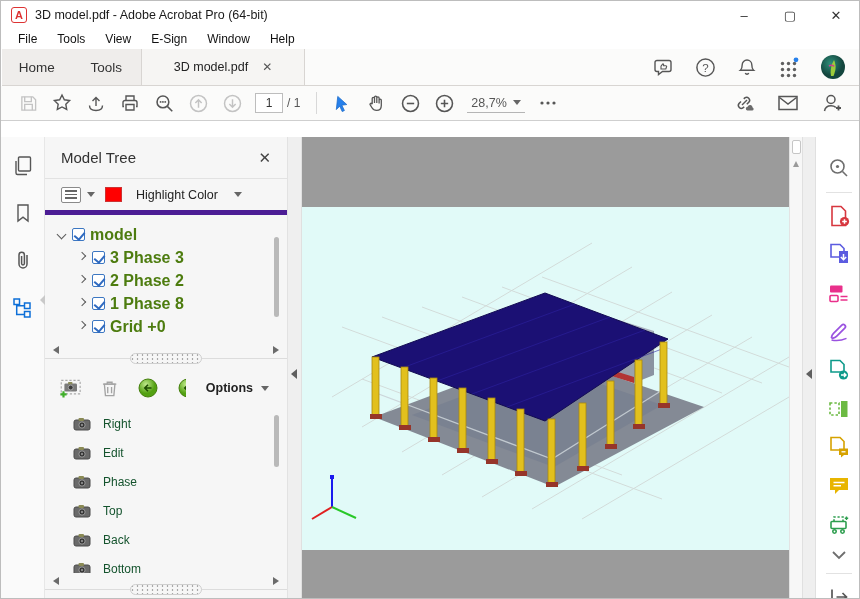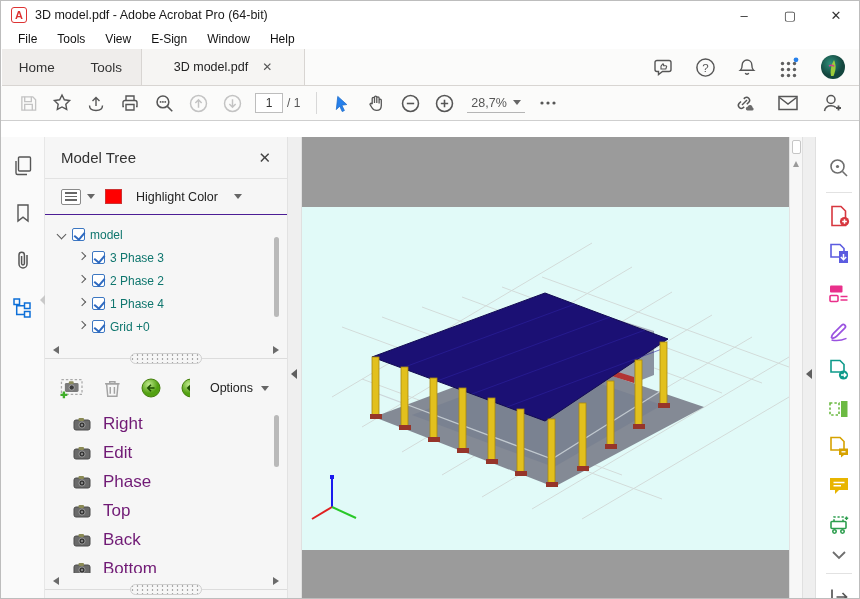--- a/index.html
+++ b/index.html
@@ -42,50 +42,50 @@
 
   
   .leftstrip { position:absolute; left:0; top:0; width:44px; height:479px; background:#fafafa; border-right:1px solid #e7e7e7; display:flex; flex-direction:column; align-items:center; padding-top:18px; gap:26px; }
   .strip-notch { position:absolute; right:-1px; top:158px; width:0; height:0; border-top:5px solid transparent; border-bottom:5px solid transparent; border-right:5px solid #c9c9c9; }
 
   
   .panel { position:absolute; left:44px; top:0; width:243px; height:479px; background:#f6f6f6; border-right:1px solid #e2e2e2; }
   .panel-header { height:42px; display:flex; align-items:center; justify-content:space-between; padding:0 16px; border-bottom:1px solid #e2e2e2; }
   .panel-title { font-size:15px; color:#323232; }
   .panel-x { font-size:15px; color:#444; }
-  .hl-row { height:36px; display:flex; align-items:center; padding:0 16px; border-bottom:1px solid #4c1d95; gap:6px; }
+  .hl-row { height:36px; display:flex; align-items:center; padding:0 16px; border-bottom:5px solid #4c1d95; gap:6px; }
   .listbtn { width:20px; height:16px; border:1px solid #8a8a8a; border-radius:2px; background:#fff; display:flex; flex-direction:column; justify-content:center; gap:2px; padding:2px 3px; }
   .listbtn i { display:block; height:1.5px; background:#666; }
   .swatch { width:17px; height:15px; border:1px solid #c33; margin-left:4px; }
   .hl-label { font-size:12.5px; color:#222; margin-left:8px; }
 
   .tree { position:relative; height:127px; padding:8px 0 0 12px; overflow:hidden; }
   .tree-row { display:flex; align-items:center; height:23px; gap:5px; }
   .tree-row.child { padding-left:20px; }
   .twisty { width:10px; height:10px; position:relative; }
   .twisty.closed::before { content:""; position:absolute; left:2px; top:0px; width:5px; height:5px; border-right:1.5px solid #5a5a5a; border-top:1.5px solid #5a5a5a; transform:rotate(45deg); }
   .twisty.open::before { content:""; position:absolute; left:1px; top:1px; width:6px; height:6px; border-right:1.5px solid #5a5a5a; border-bottom:1.5px solid #5a5a5a; transform:rotate(45deg); }
   .cbx { width:13px; height:13px; background:#fff; border:1px solid #3c77c2; border-radius:2px; position:relative; }
   .cbx::after { content:""; position:absolute; left:2.5px; top:0.5px; width:5px; height:8px; border-right:2px solid #2f6ac0; border-bottom:2px solid #2f6ac0; transform:rotate(40deg); }
-  .tree-label { font-size:12px; color:#0f766e; }
+  .tree-label { font-size:16px; color:#4d7c0f;font-weight:bold; }
   .vscroll-thumb { position:absolute; right:8px; top:22px; width:5px; height:80px; background:#b9b9b9; border-radius:3px; }
 
   .hscroll { height:16px; margin:0 4px; display:flex; align-items:center; justify-content:space-between; padding:0 4px; }
   .tri-l { width:0; height:0; border-top:4px solid transparent; border-bottom:4px solid transparent; border-right:6px solid #6b6b6b; }
   .tri-r { width:0; height:0; border-top:4px solid transparent; border-bottom:4px solid transparent; border-left:6px solid #6b6b6b; }
   .splitter { position:relative; height:11px; border-top:1px solid #dcdcdc; }
   .splitter .pill { position:absolute; left:50%; top:-6px; transform:translateX(-50%); width:72px; height:11px; border:1px solid #cfcfcf; border-radius:6px; background:#f6f6f6 radial-gradient(#a8a8a8 1px, transparent 1.2px); background-size:5px 4px; background-position:14px 3px; }
 
-  .views-toolbar { height:38px; display:flex; align-items:center; padding:0 14px; gap:20px; }
+  .views-toolbar { height:38px; display:flex; align-items:center; padding:0 14px; gap:20px;font-weight:bold; }
   .greenwrap { width:20px; height:20px; }
   .greenwrap.clip { width:9px; overflow:hidden; }
   .options-btn { display:flex; align-items:center; gap:8px; margin-left:-4px; font-size:12.5px; color:#222; background:#f6f6f6; padding:3px 4px; }
   .views-list { height:166px; padding:2px 0 0 28px; position:relative; overflow:hidden; }
   .view-row { height:29px; display:flex; align-items:center; gap:12px; }
-  .view-label { font-size:17px; color:#701a75; }
+  .view-label { font-size:12px; color:#14532d; }
   .views-vthumb { position:absolute; right:8px; top:8px; width:5px; height:52px; background:#b9b9b9; border-radius:3px; }
 
   
   .collapse-strip { position:absolute; top:0; width:14px; height:479px; background:#efefef; }
   .collapse-strip.left { left:287px; border-right:1px solid #e0e0e0; }
   .collapse-strip.right { left:801px; border-left:1px solid #e0e0e0; border-right:1px solid #e0e0e0; }
   .collapse-arrow { position:absolute; top:232px; left:3px; width:0; height:0; border-top:5px solid transparent; border-bottom:5px solid transparent; border-right:6px solid #5f5f5f; }
 
   
   .canvas { position:absolute; left:301px; top:0; width:487px; height:479px; background:#9b9b9b; }
@@ -336,21 +336,21 @@
           <span class="tree-label">3 Phase 3</span>
         </div>
         <div class="tree-row child">
           <span class="twisty closed"></span>
           <span class="cbx"></span>
           <span class="tree-label">2 Phase 2</span>
         </div>
         <div class="tree-row child">
           <span class="twisty closed"></span>
           <span class="cbx"></span>
-          <span class="tree-label">1 Phase 4</span>
+          <span class="tree-label">1 Phase 8</span>
         </div>
         <div class="tree-row child">
           <span class="twisty closed"></span>
           <span class="cbx"></span>
           <span class="tree-label">Grid +0</span>
         </div>
         <div class="vscroll-thumb"></div>
       </div>
       <div class="hscroll">
         <span class="tri-l"></span>

